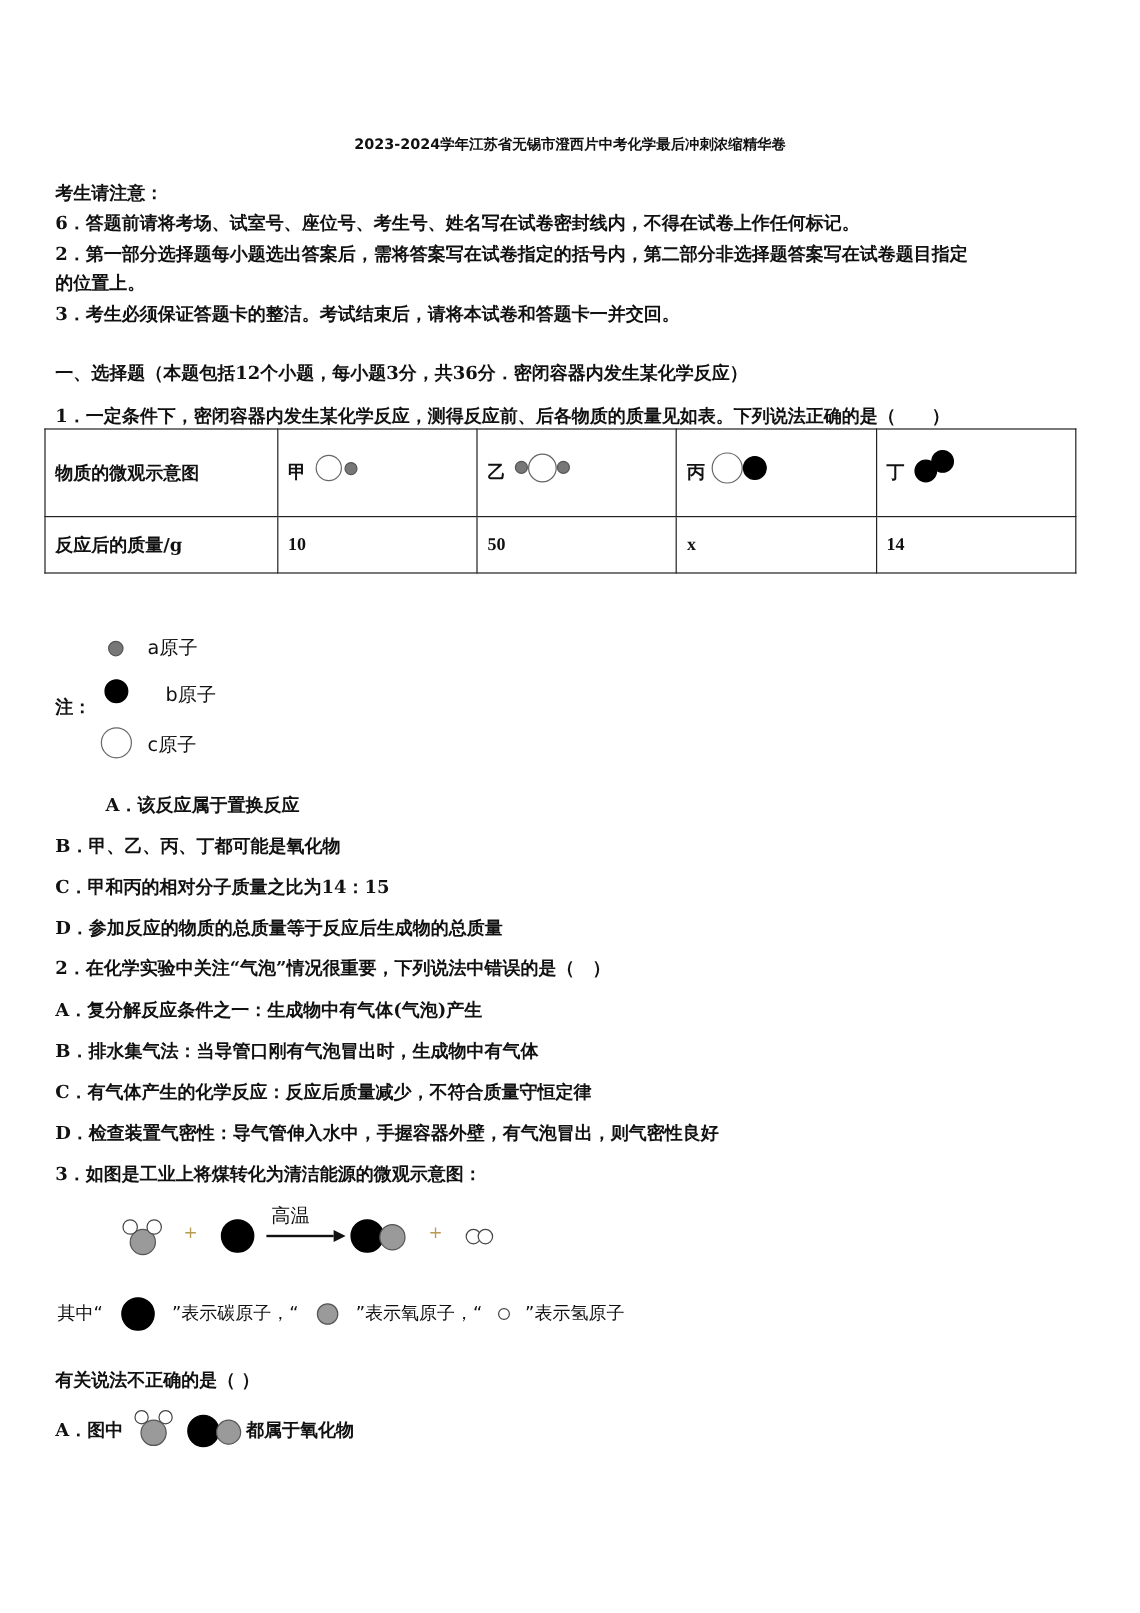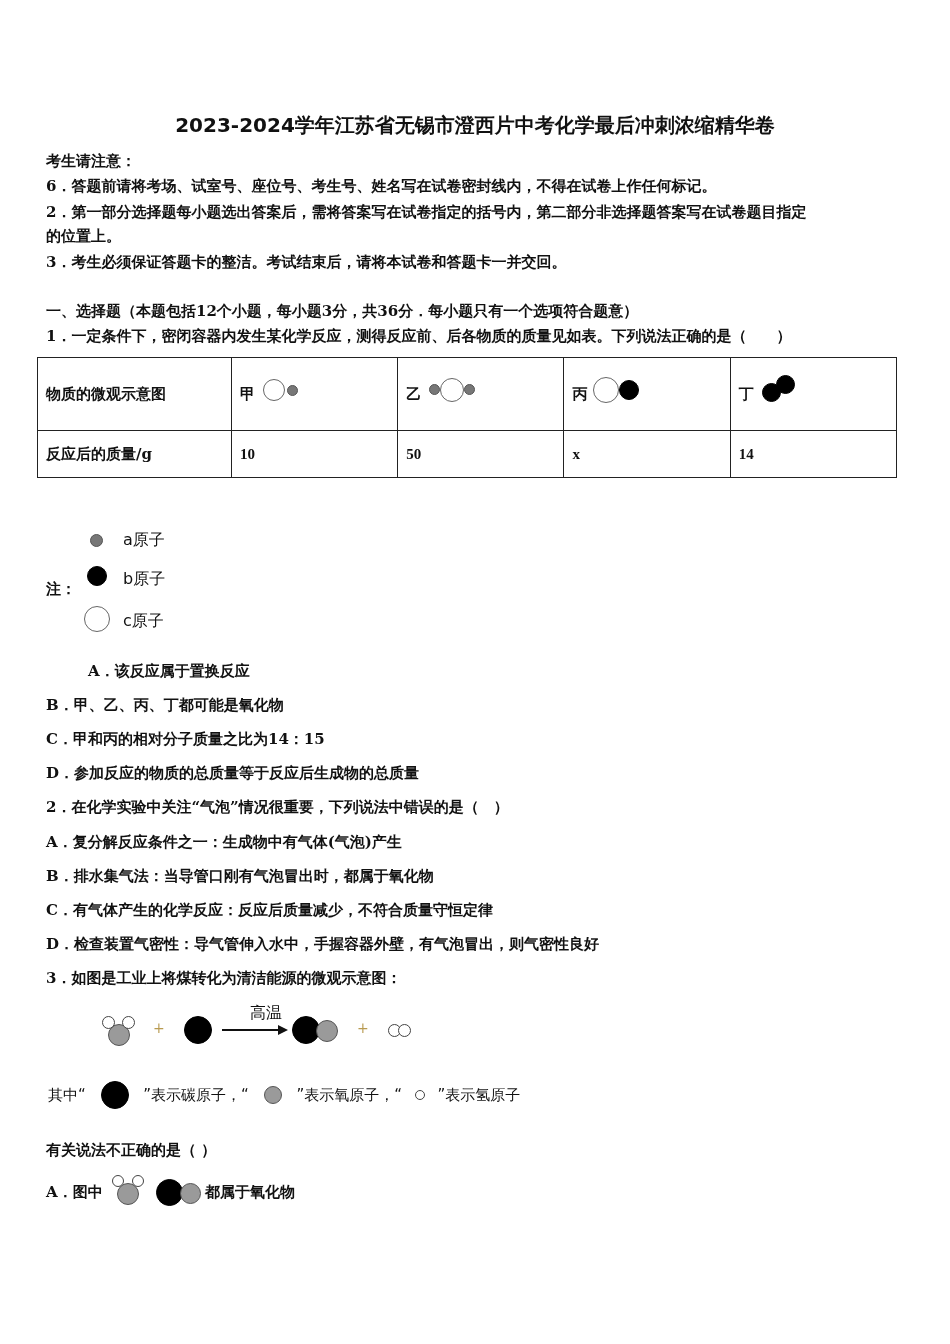--- a/index.html
+++ b/index.html
@@ -1,21 +1,21 @@
 <!DOCTYPE html>
 <html><head>
 <meta charset="utf-8">
 <style>
   html, body { margin: 0; padding: 0; background: #ffffff; }
   body { width: 950px; height: 1344px; position: relative; overflow: hidden;
          font-family: "DejaVu Serif", "Liberation Serif", serif; color: #111; }
   .abs { position: absolute; white-space: nowrap; }
   .title { left: 0; width: 950px; top: 112px; text-align: center;
            font-family: "DejaVu Sans", "Liberation Sans", sans-serif;
-           font-weight: bold; font-size: 20px; letter-spacing: 0px; color: #111; }
+           font-weight: bold; font-size: 12px; letter-spacing: 0px; color: #111; }
   .txt { font-size: 15px; line-height: 20px; font-weight: bold; }
   .txt-n { font-size: 16px; line-height: 20px; }
   .sans { font-family: "DejaVu Sans", "Liberation Sans", sans-serif; }
 
   table.q1 { position: absolute; left: 37px; top: 357px; width: 860px;
              border-collapse: collapse; font-size: 15px; }
   table.q1 td { border: 1.5px solid #222; padding: 0 8px; vertical-align: middle; }
   table.q1 tr.r0 td { height: 72px; }
   table.q1 tr.r1 td, table.q1 tr.r2 td { height: 46px; }
   td.c0 { width: 178px; font-weight: bold; }
@@ -37,23 +37,23 @@
 <body>
 
 <div class="abs title">2023-2024学年江苏省无锡市澄西片中考化学最后冲刺浓缩精华卷</div>
 
 <div class="abs txt" style="left:46px; top:151px;">考生请注意：</div>
 <div class="abs txt" style="left:46px; top:176px;">6．答题前请将考场、试室号、座位号、考生号、姓名写在试卷密封线内，不得在试卷上作任何标记。</div>
 <div class="abs txt" style="left:46px; top:202px;">2．第一部分选择题每小题选出答案后，需将答案写在试卷指定的括号内，第二部分非选择题答案写在试卷题目指定</div>
 <div class="abs txt" style="left:46px; top:226px;">的位置上。</div>
 <div class="abs txt" style="left:46px; top:252px;">3．考生必须保证答题卡的整洁。考试结束后，请将本试卷和答题卡一并交回。</div>
 
-<div class="abs txt" style="left:46px; top:301px;">一、选择题（本题包括12个小题，每小题3分，共36分．每小题只有一个选项符合题意）</div>
+<div class="abs txt" style="left:46px; top:301px;">一、选择题（本题包括12个小题，每小题3分，共36分．密闭容器内发生某化学反应）</div>
 
-<div class="abs txt" style="left:46px; top:326px;text-align:right;">1．一定条件下，密闭容器内发生某化学反应，测得反应前、后各物质的质量见如表。下列说法正确的是（　　）</div>
+<div class="abs txt" style="left:46px; top:337px;text-align:right;">1．一定条件下，密闭容器内发生某化学反应，测得反应前、后各物质的质量见如表。下列说法正确的是（　　）</div>
 
 <table class="q1">
   <tbody>
       <tr class="r0">
     <td class="c0">物质的微观示意图</td>
     <td class="cv">
       <span class="lbl">甲</span>
       <span class="mol" style="width:44px; margin-left:4px;">
         <span class="atom c-atom" style="left:0; top:0; width:22px; height:22px;"></span>
         <span class="atom a-atom" style="left:24px; top:6px; width:11px; height:11px;"></span>
@@ -89,49 +89,49 @@
     <td class="cv">x</td>
     <td class="cv">14</td>
   </tr>
 </tbody>
   </table>
 
 <div class="abs txt" style="left:46px; top:579px;">注：</div>
 <span class="abs atom a-atom" style="left:90px; top:534px; width:13px; height:13px;"></span>
 <div class="abs txt-n sans" style="left:123px; top:530px;">a原子</div>
 <span class="abs atom b-atom" style="left:87px; top:566px; width:20px; height:20px;"></span>
-<div class="abs txt-n sans" style="left:123px; top:569px;">b原子</div>
+<div class="abs txt-n sans" style="left:138px; top:569px;">b原子</div>
 <span class="abs atom c-atom" style="left:84px; top:606px; width:26px; height:26px;"></span>
 <div class="abs txt-n sans" style="left:123px; top:611px;">c原子</div>
 
 <div class="abs txt" style="left:46px; top:661px;margin-left:42px;">A．该反应属于置换反应</div>
 <div class="abs txt" style="left:46px; top:695px;">B．甲、乙、丙、丁都可能是氧化物</div>
 <div class="abs txt" style="left:46px; top:729px;text-align:right;">C．甲和丙的相对分子质量之比为14：15</div>
 <div class="abs txt" style="left:46px; top:763px;">D．参加反应的物质的总质量等于反应后生成物的总质量</div>
 
 <div class="abs txt" style="left:46px; top:797px;">2．在化学实验中关注“气泡”情况很重要，下列说法中错误的是（　）</div>
 <div class="abs txt" style="left:46px; top:832px;">A．复分解反应条件之一：生成物中有气体(气泡)产生</div>
-<div class="abs txt" style="left:46px; top:866px;">B．排水集气法：当导管口刚有气泡冒出时，都属于氧化物</div>
+<div class="abs txt" style="left:46px; top:866px;">B．排水集气法：当导管口刚有气泡冒出时，生成物中有气体</div>
 <div class="abs txt" style="left:46px; top:900px;text-align:center;">C．有气体产生的化学反应：反应后质量减少，不符合质量守恒定律</div>
 <div class="abs txt" style="left:46px; top:934px;">D．检查装置气密性：导气管伸入水中，手握容器外壁，有气泡冒出，则气密性良好</div>
 
 <div class="abs txt" style="left:46px; top:968px;">3．如图是工业上将煤转化为清洁能源的微观示意图：</div>
 
 <div>
 
   <span class="abs" style="left:102px; top:1016px; width:34px; height:30px;">
     <span class="atom o-atom" style="left:6px; top:8px; width:22px; height:22px;"></span>
     <span class="atom h-atom" style="left:0; top:0; width:13px; height:13px;"></span>
     <span class="atom h-atom" style="left:20px; top:0; width:13px; height:13px;"></span>
   </span>
   <span class="abs plus" style="left:153px; top:1020px;">+</span>
 
   <span class="abs atom b-atom" style="left:184px; top:1016px; width:28px; height:28px;"></span>
 
-  <div class="abs txt-n sans" style="left:250px; top:1003px;">高温</div>
+  <div class="abs txt-n sans" style="left:226px; top:1003px;">高温</div>
   <div class="arrow-line" style="left:222px; top:1029px; width:56px;"></div>
   <div class="arrow-head" style="left:278px; top:1025px;"></div>
 
   <span class="abs" style="left:292px; top:1016px; width:50px; height:30px;">
     <span class="atom b-atom" style="left:0; top:0; width:28px; height:28px;"></span>
     <span class="atom o-atom" style="left:24px; top:4px; width:22px; height:22px;"></span>
   </span>
   <span class="abs plus" style="left:357px; top:1020px;">+</span>
 
   <span class="abs" style="left:388px; top:1024px; width:26px; height:14px;">

